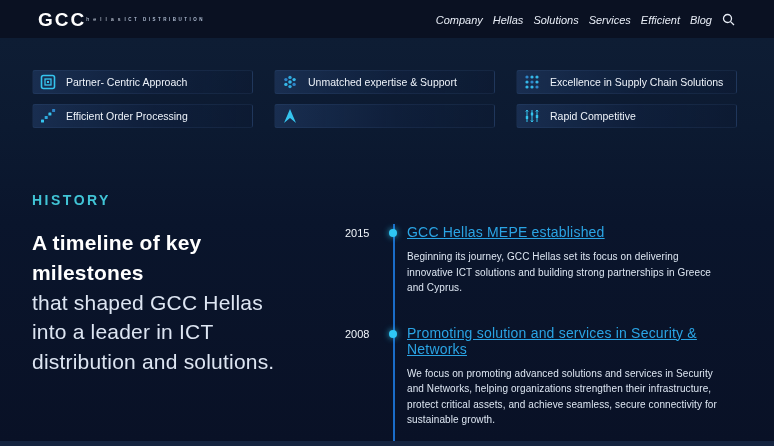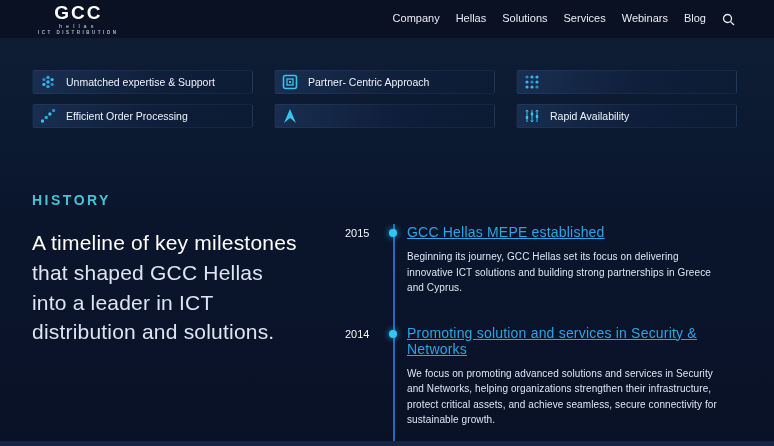--- a/index.html
+++ b/index.html
@@ -14,31 +14,31 @@
   .header {
     height: 38px;
     background: #0a1122;
     display: flex;
     align-items: center;
     justify-content: space-between;
     padding: 0 38px;
     position: relative;
     z-index: 2;
   }
-  .logo { display: flex; flex-direction: column; align-items: center; line-height: 1; cursor: pointer; }
+  .logo { display: flex; flex-direction: row; align-items: center; line-height: 1; cursor: pointer; }
   .logo-main {
     color: #ffffff; font-weight: bold; font-size: 19px; letter-spacing: 2px;
   }
   .logo-sub {
     color: #cdd6e4; font-size: 5.5px; letter-spacing: 4px; margin-top: 2px; text-transform: lowercase;
   }
   .logo-tag {
     color: #aebbd0; font-size: 4.5px; letter-spacing: 2.5px; margin-top: 2px; font-weight: bold;
   }
-  .nav { display: flex; align-items: flex-start; gap: 16px; }
+  .nav { display: flex; align-items: flex-end; gap: 10px; font-style: italic; }
   .nav-item {
     color: #e8edf6; font-size: 11px; cursor: pointer; white-space: nowrap;
   }
   .search-btn { width: 14px; height: 14px; cursor: pointer; display: flex; align-items: center; }
 
   
   .main {
     height: 408px;
     background: linear-gradient(180deg, #0e1d34 0%, #0c1a31 22%, #0a152c 45%, #091126 100%);
     position: relative;
@@ -79,21 +79,21 @@
     color: #41c4d6; font-size: 14px; font-weight: bold; letter-spacing: 2.5px;
   }
   .headline {
     margin-top: 20px;
     width: 268px;
     font-size: 21px;
     line-height: 1.42;
     color: #dde5f2;
     letter-spacing: 0.2px;
   }
-  .headline .bold-part { display: block; color: #ffffff; font-weight: normal; }
+  .headline .bold-part { display: block; color: #ffffff; font-weight: bold; }
 
   
   .timeline {
     position: relative;
     flex: 1;
     margin-top: 32px;
     padding-left: 75px;
   }
   .timeline-line {
     position: absolute;
@@ -144,75 +144,76 @@
   <div class="logo">
     <span class="logo-main">GCC</span>
     <span class="logo-sub">Hellas</span>
     <span class="logo-tag">ICT DISTRIBUTION</span>
   </div>
   <div class="nav">
     <span class="nav-item">Company</span>
     <span class="nav-item">Hellas</span>
     <span class="nav-item">Solutions</span>
     <span class="nav-item">Services</span>
-    <span class="nav-item">Webinars</span>
+    <span class="nav-item">Efficient</span>
     <span class="nav-item">Blog</span>
     <span class="search-btn">
       <svg width="13" height="13" viewBox="0 0 13 13">
         <circle cx="5.5" cy="5.5" r="4" fill="none" stroke="#e8edf6" stroke-width="1.3"></circle>
         <line x1="8.6" y1="8.6" x2="12" y2="12" stroke="#e8edf6" stroke-width="1.3"></line>
       </svg>
     </span>
   </div>
 </div>
 
 <div class="main">
 
   <div class="features">
 
     <div class="feature">
       <span class="feature-icon">
         <svg width="16" height="16" viewBox="0 0 16 16">
+          <rect x="1.5" y="1.5" width="13" height="13" rx="2" fill="none" stroke="#35c4ee" stroke-width="1.6"></rect>
+          <rect x="5" y="5" width="6" height="6" fill="none" stroke="#35c4ee" stroke-width="1.3"></rect>
+          <rect x="7" y="7" width="2" height="2" fill="#35c4ee"></rect>
+        </svg>
+      </span>
+      <span class="feature-label">Partner- Centric Approach</span>
+    </div>
+
+    <div class="feature">
+      <span class="feature-icon">
+        <svg width="16" height="16" viewBox="0 0 16 16">
           <circle cx="8" cy="8" r="1.8" fill="#35b7e8"></circle>
           <circle cx="8" cy="3.4" r="1.7" fill="#2fa9dd"></circle>
           <circle cx="8" cy="12.6" r="1.7" fill="#2fa9dd"></circle>
           <circle cx="3.9" cy="5.6" r="1.7" fill="#2f86c9"></circle>
           <circle cx="12.1" cy="5.6" r="1.7" fill="#35b7e8"></circle>
           <circle cx="3.9" cy="10.4" r="1.7" fill="#35b7e8"></circle>
           <circle cx="12.1" cy="10.4" r="1.7" fill="#2f86c9"></circle>
         </svg>
       </span>
       <span class="feature-label">Unmatched expertise &amp; Support</span>
-    </div>
-
-    <div class="feature">
-      <span class="feature-icon">
-        <svg width="16" height="16" viewBox="0 0 16 16">
-          <rect x="1.5" y="1.5" width="13" height="13" rx="2" fill="none" stroke="#35c4ee" stroke-width="1.6"></rect>
-          <rect x="5" y="5" width="6" height="6" fill="none" stroke="#35c4ee" stroke-width="1.3"></rect>
-          <rect x="7" y="7" width="2" height="2" fill="#35c4ee"></rect>
-        </svg>
-      </span>
-      <span class="feature-label">Partner- Centric Approach</span>
     </div>
 
     <div class="feature">
       <span class="feature-icon">
         <svg width="16" height="16" viewBox="0 0 16 16">
           <circle cx="3" cy="3" r="1.6" fill="#2f86c9"></circle>
             <circle cx="8" cy="3" r="1.6" fill="#35b7e8"></circle>
             <circle cx="13" cy="3" r="1.6" fill="#35b7e8"></circle>
           <circle cx="3" cy="8" r="1.6" fill="#35b7e8"></circle>
             <circle cx="8" cy="8" r="1.6" fill="#2f86c9"></circle>
             <circle cx="13" cy="8" r="1.6" fill="#35b7e8"></circle>
           <circle cx="3" cy="13" r="1.6" fill="#35b7e8"></circle>
             <circle cx="8" cy="13" r="1.6" fill="#35b7e8"></circle>
             <circle cx="13" cy="13" r="1.6" fill="#2f86c9"></circle>
         </svg>
       </span>
+      <span class="feature-label">Excellence in Supply Chain Solutions</span>
     </div>
 
     <div class="feature">
       <span class="feature-icon">
         <svg width="16" height="16" viewBox="0 0 16 16">
           <rect x="1" y="11.5" width="3" height="3" rx="0.6" fill="#35c4ee"></rect>
           <rect x="4.7" y="8" width="3" height="3" rx="0.6" fill="#2fa9dd"></rect>
           <rect x="8.4" y="4.5" width="3" height="3" rx="0.6" fill="#35c4ee"></rect>
           <rect x="12.1" y="1" width="3" height="3" rx="0.6" fill="#2f86c9"></rect>
         </svg>
@@ -232,21 +233,21 @@
       <span class="feature-icon">
         <svg width="16" height="16" viewBox="0 0 16 16">
           <path d="M3 2 L3 14 M3 2 L1.8 3.6 M3 2 L4.2 3.6" stroke="#35c4ee" stroke-width="1" fill="none"></path>
           <rect x="1.8" y="8" width="2.4" height="3" rx="0.5" fill="#35c4ee"></rect>
           <path d="M8 2 L8 14 M8 14 L6.8 12.4 M8 14 L9.2 12.4" stroke="#35c4ee" stroke-width="1" fill="none"></path>
           <rect x="6.8" y="4.5" width="2.4" height="3" rx="0.5" fill="#35c4ee"></rect>
           <path d="M13 2 L13 14 M13 2 L11.8 3.6 M13 2 L14.2 3.6" stroke="#35c4ee" stroke-width="1" fill="none"></path>
           <rect x="11.8" y="7" width="2.4" height="3" rx="0.5" fill="#35c4ee"></rect>
         </svg>
       </span>
-      <span class="feature-label">Rapid Availability</span>
+      <span class="feature-label">Rapid Competitive</span>
     </div>
 
   </div>
 
   <div class="history-section">
 
     <div class="history-left">
       <div class="history-label">HISTORY</div>
       <div class="headline">
         <span class="bold-part">A timeline of key milestones</span>
@@ -258,21 +259,21 @@
       <div class="timeline-line"></div>
 
       <div class="timeline-entry">
         <span class="entry-year">2015</span>
         <span class="entry-dot"></span>
         <div class="entry-title">GCC Hellas MEPE established</div>
         <div class="entry-desc">Beginning its journey, GCC Hellas set its focus on delivering innovative ICT solutions and building strong partnerships in Greece and Cyprus.</div>
       </div>
 
       <div class="timeline-entry">
-        <span class="entry-year">2014</span>
+        <span class="entry-year">2008</span>
         <span class="entry-dot"></span>
         <div class="entry-title">Promoting solution and services in Security &amp; Networks</div>
         <div class="entry-desc">We focus on promoting advanced solutions and services in Security and Networks, helping organizations strengthen their infrastructure, protect critical assets, and achieve seamless, secure connectivity for sustainable growth.</div>
       </div>
 
     </div>
 
   </div>
 
   <div class="bottom-strip"></div>

